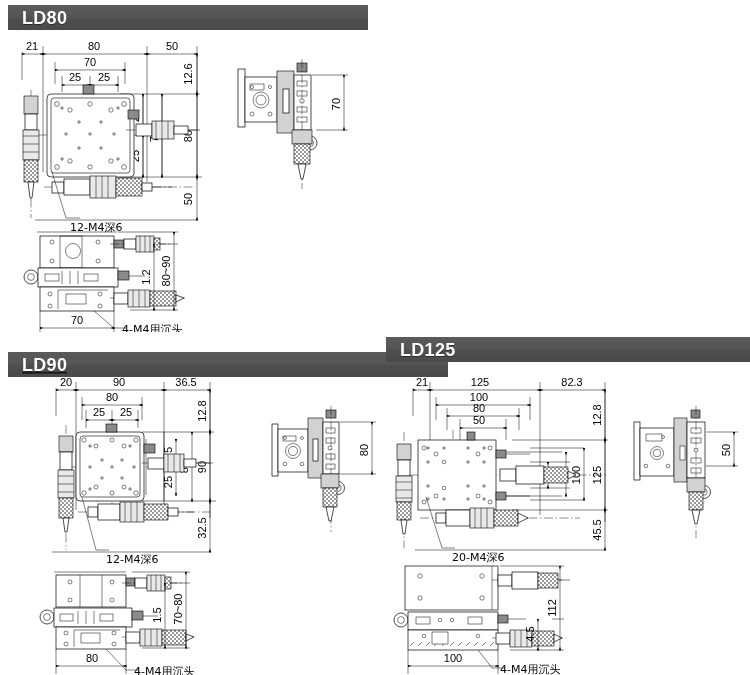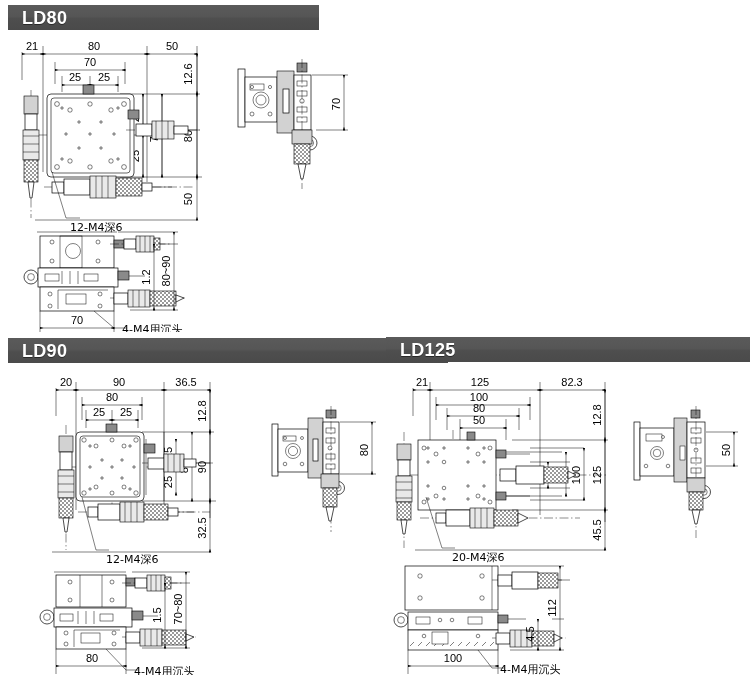--- a/index.html
+++ b/index.html
@@ -28,21 +28,21 @@
   .fillw{fill:#ffffff;stroke:#000;stroke-width:.7;}
   .fillg{fill:#e9e9e9;stroke:#000;stroke-width:.6;}
   .fillgg{fill:#d2d2d2;stroke:#000;stroke-width:.6;}
   .filld{fill:#8a8a8a;stroke:#000;stroke-width:.6;}
   .knurl{fill:url(#knurlpat);stroke:#000;stroke-width:.6;}
   .nofill{fill:none;stroke:#000;stroke-width:.6;}
 </style>
 </head>
 <body>
 
-<div class="section-header" style="left:8px;top:5px;width:311px;">
+<div class="section-header" style="left:8px;top:5px;width:360px;">
   <span class="title">LD80</span>
 </div>
 
 <div class="drawing" style="left:0;top:32px;">
 <svg width="375" height="300" viewBox="0 0 375 300">
   <defs>
     <pattern id="knurlpat" patternUnits="userSpaceOnUse" width="4" height="4">
       <rect width="4" height="4" fill="#ffffff"></rect>
       <rect x="0" y="0" width="2" height="2" fill="#9a9a9a"></rect>
       <rect x="2" y="2" width="2" height="2" fill="#9a9a9a"></rect>
@@ -270,21 +270,21 @@
     <text class="lbl" x="170" y="47" text-anchor="middle" transform="rotate(-90 170 47)">80~90</text>
 
     <g class="ln-dim">
           <path d="M94,87 L114,104 L126,104"></path>
         </g>
     <text class="lbl-cn" x="122" y="109">4-M4用沉头</text>
   </g>
 </svg>
 </div>
 
-<div class="section-header" style="left:8px;top:338px;width:440px;">
+<div class="section-header" style="left:8px;top:352px;width:440px;text-decoration:underline;">
   <span class="title">LD90</span>
 </div>
 
 <div class="drawing" style="left:14px;top:370px;">
 <svg width="378" height="305" viewBox="0 0 378 305">
 
   <g class="ln-dim">
     <path d="M42,18 L42,46"></path>
         <path d="M62,12 L62,140"></path>
     <path d="M150,12 L150,150"></path>

